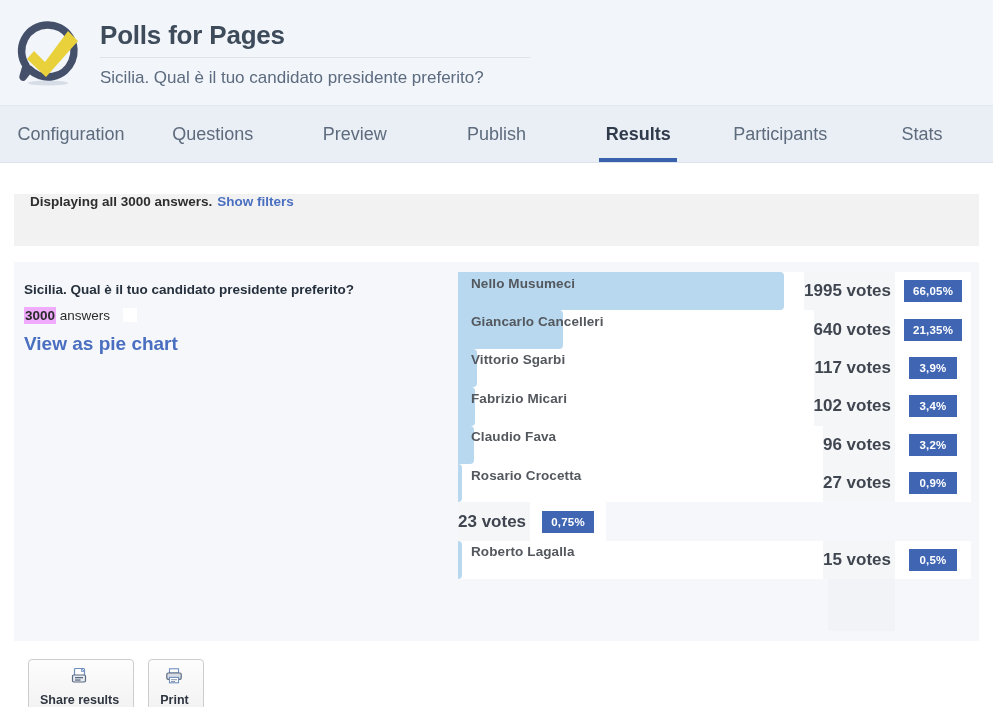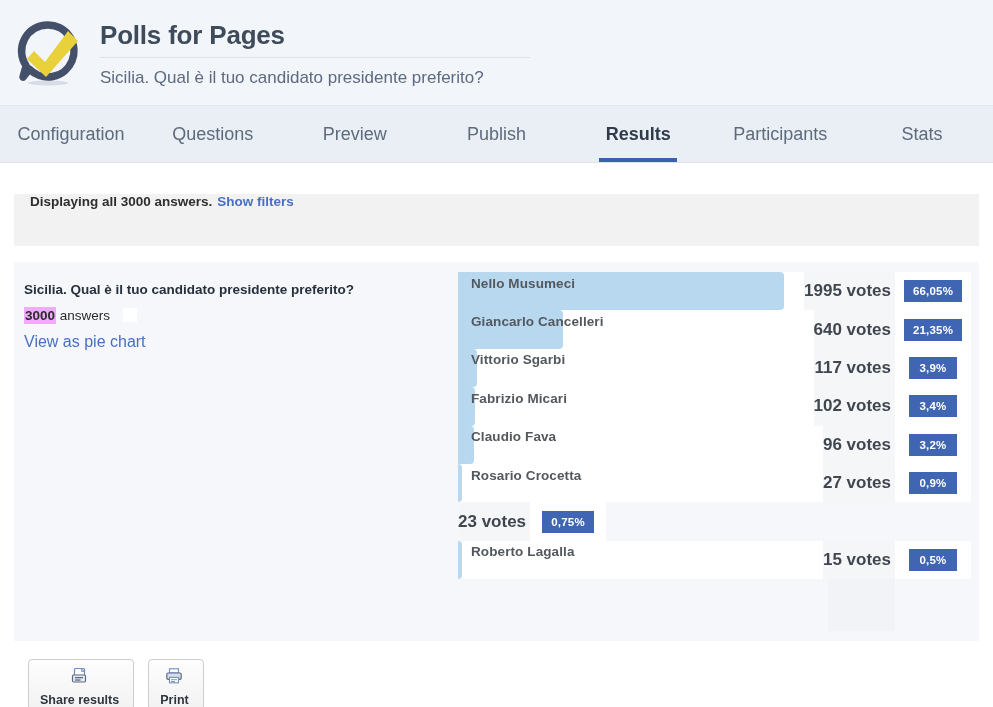--- a/index.html
+++ b/index.html
@@ -119,23 +119,24 @@
   }
   .q-answers {
     font-size: 13.5px;
     color: #2b2b2b;
     margin-bottom: 10px;
   }
   .q-answers .num { font-weight: bold; background: #f0abfc; padding: 1px 1px; }
   .q-answers .word { background: #f5f7fa; }
   .q-answers .tail { display:inline-block; width: 14px; height: 14px; background:#ffffff; vertical-align: -2px; margin-left:9px;}
   .q-link {
-    font-size: 16px;
+    font-size: 19px;
     color: #4a6fc0;
     cursor: pointer;
+    font-weight: bold;
   }
 
   
   .chart {
     flex: 1 1 auto;
     position: relative;
     padding-right: 8px;
   }
   .chart-row {
     height: 38.4px;

